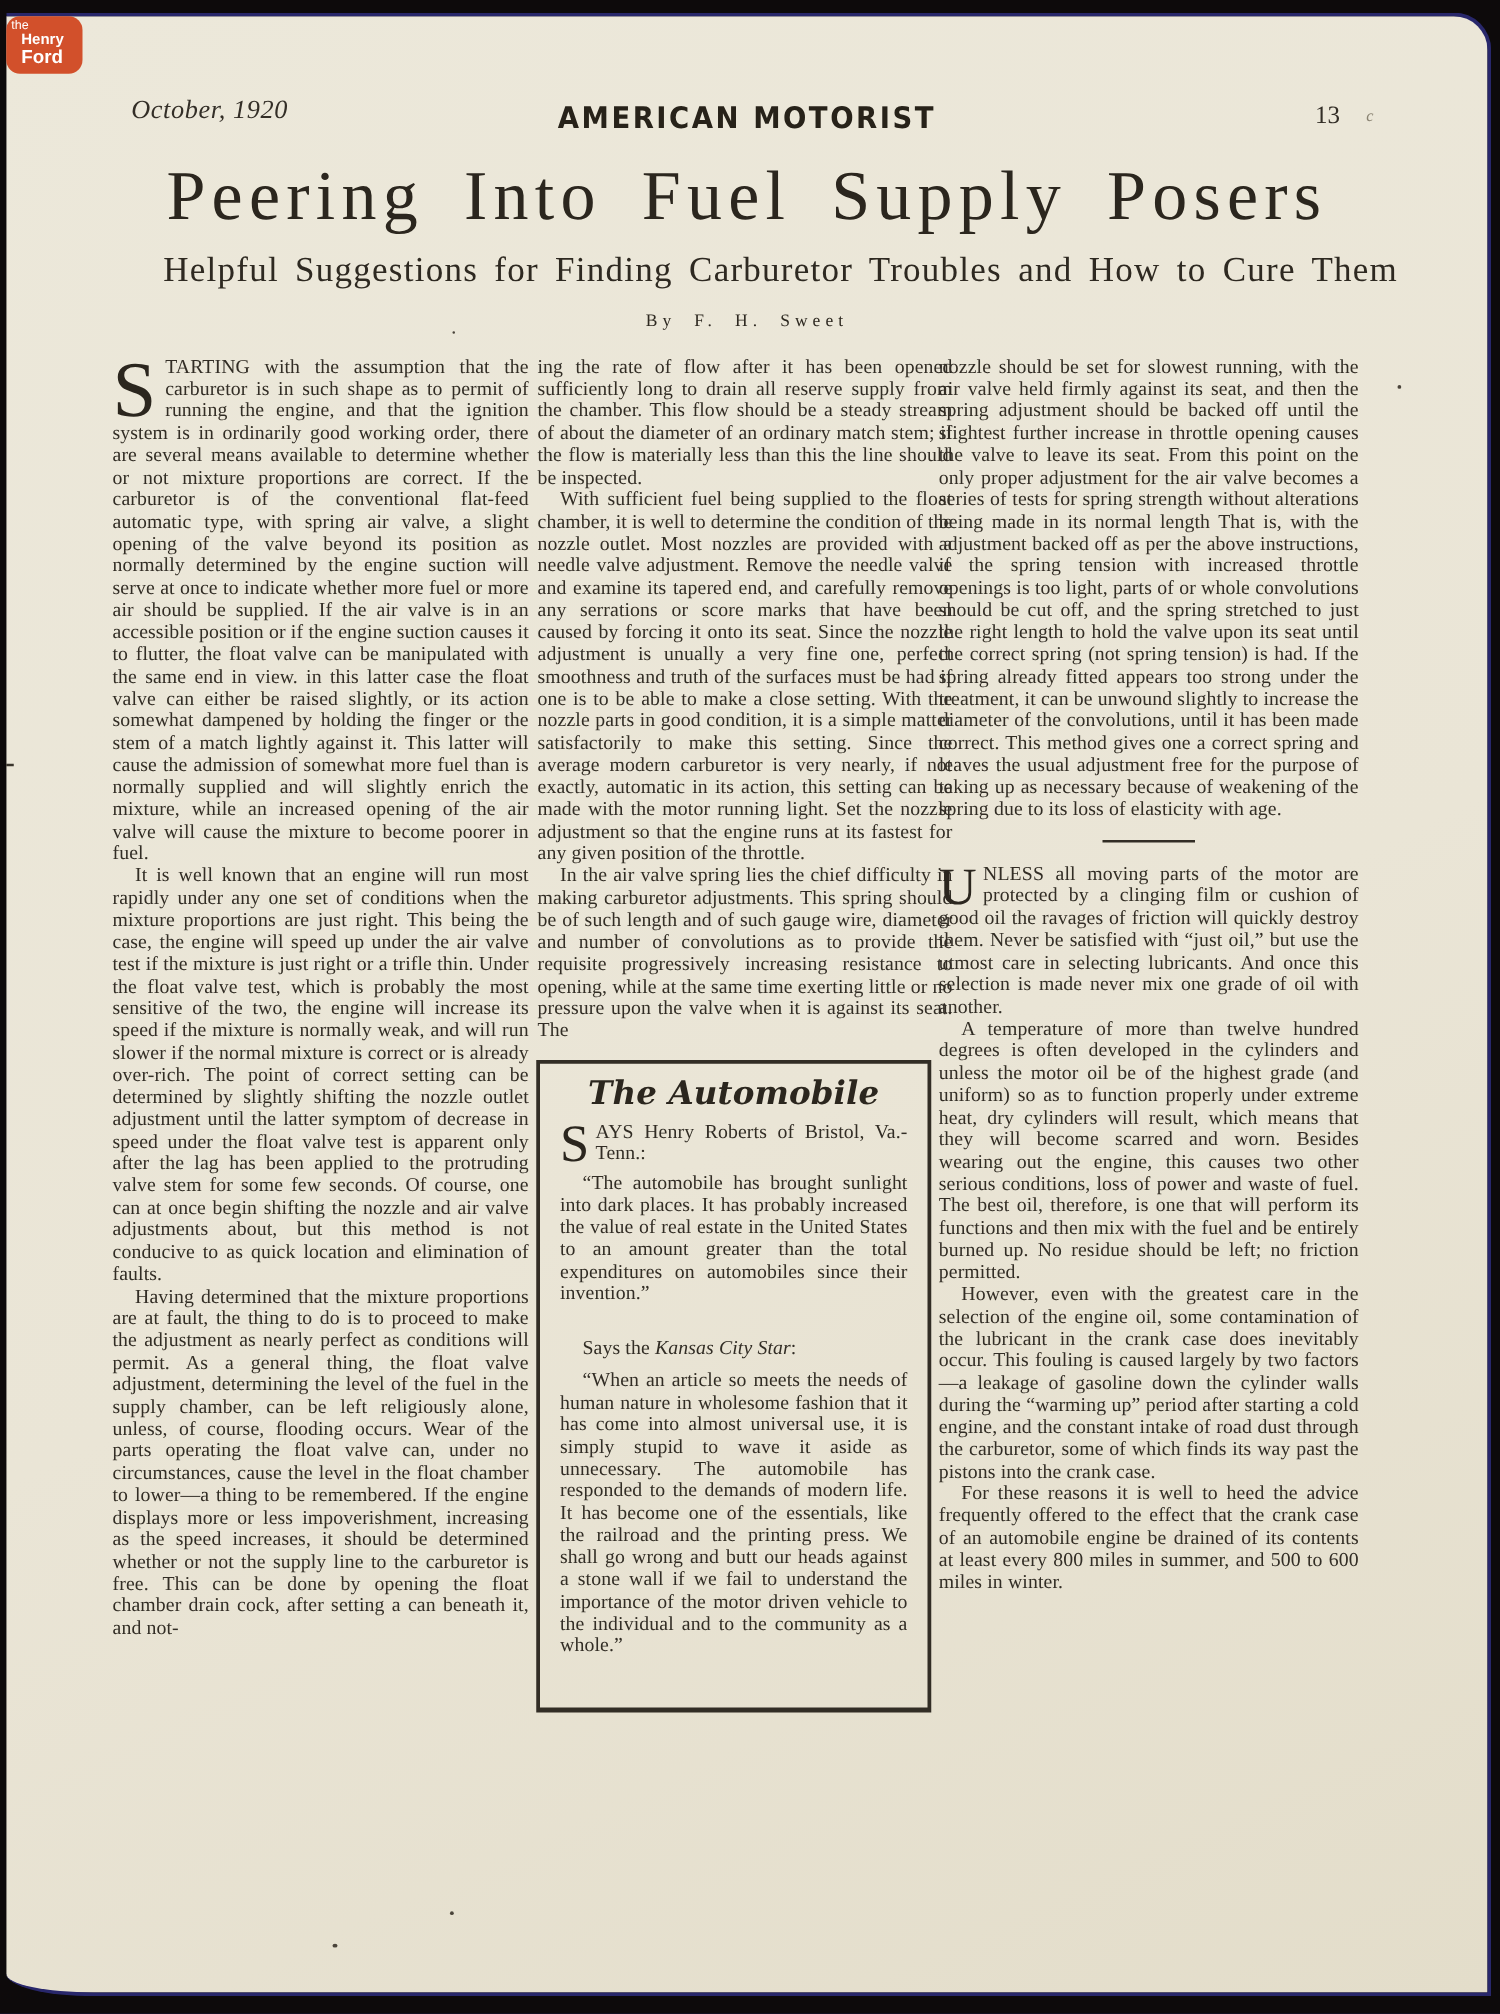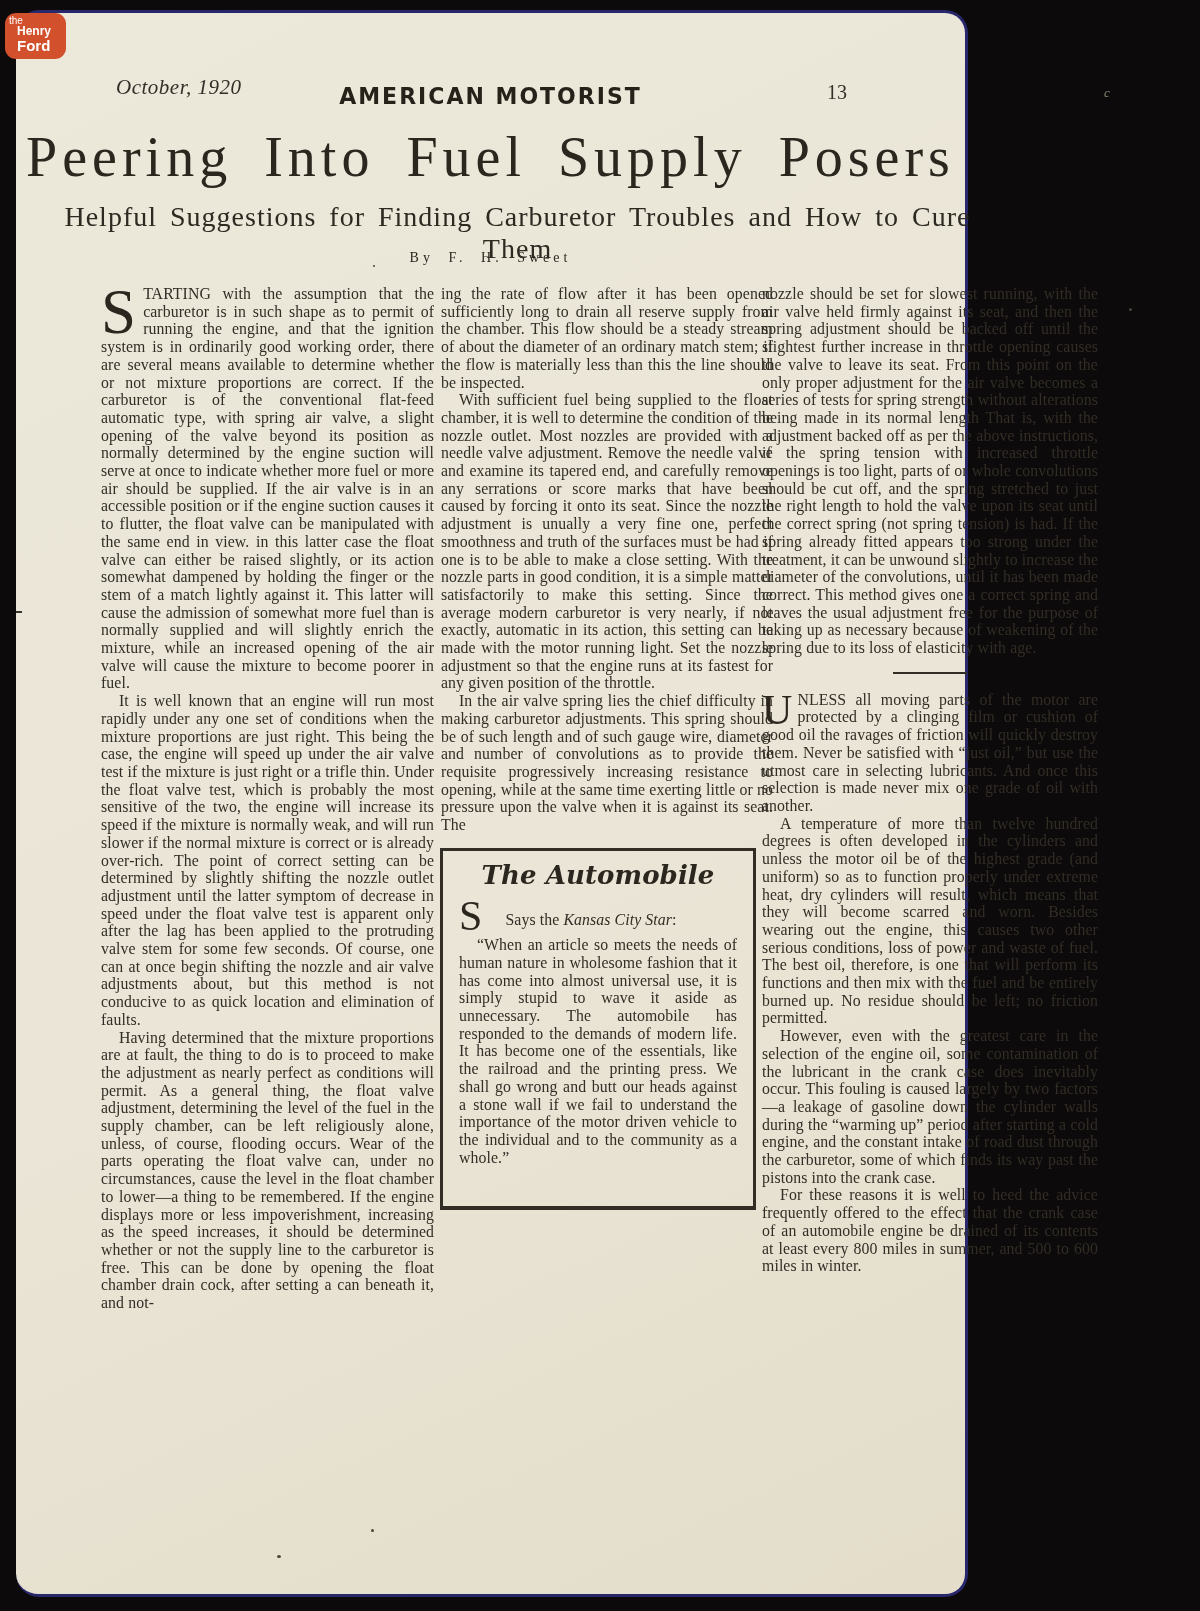--- a/index.html
+++ b/index.html
@@ -4,30 +4,29 @@
 <style>
   html,body{margin:0;padding:0;}
   body{
     width:1200px;height:1611px;
     background:#0d0a0b;
     position:relative;
     font-family:"Liberation Serif","DejaVu Serif",serif;
     overflow:hidden;
   }
   .page{
-    position:absolute;left:16px;top:10px;
-    width:952px;height:1587px;
+    position:absolute;left:5px;top:10px;
+    width:1188px;height:1587px;
     box-sizing:border-box;
     background:linear-gradient(155deg,#ece8da 0%,#eae5d6 55%,#e3ddca 100%);
     border-top:3px solid #28276b;
     border-right:3px solid #28276b;
     border-bottom:3px solid #28276b;
     border-top-right-radius:30px;
     border-bottom-left-radius:70px 18px;
-    border-radius:23px;
   }
   
   .logo{
     position:absolute;left:5px;top:13px;width:61px;height:46px;
     background:#d2502b;color:#ffffff;
     font-family:"Liberation Sans","DejaVu Sans",sans-serif;
     z-index:5;
     border-radius:11px;
   }
   .logo .l1{position:absolute;left:4px;top:2px;font-size:10px;font-weight:normal;}
@@ -144,21 +143,22 @@
     <p class="para indent">Having determined that the mixture proportions are at fault, the thing to do is to proceed to make the adjustment as nearly perfect as conditions will permit.  As a general thing, the float valve adjustment, determining the level of the fuel in the supply chamber, can be left religiously alone, unless, of course, flooding occurs.  Wear of the parts operating the float valve can, under no circumstances, cause the level in the float chamber to lower—a thing to be remembered.  If the engine displays more or less impoverishment, increasing as the speed increases, it should be determined whether or not the supply line to the carburetor is free.  This can be done by opening the float chamber drain cock, after setting a can beneath it, and not-</p>
   </div>
 
   <div id="col2" class="col">
     <p class="para">ing the rate of flow after it has been opened sufficiently long to drain all reserve supply from the chamber.  This flow should be a steady stream of about the diameter of an ordinary match stem; if the flow is materially less than this the line should be inspected.</p>
     <p class="para indent">With sufficient fuel being supplied to the float chamber, it is well to determine the condition of the nozzle outlet.  Most nozzles are provided with a needle valve adjustment.  Remove the needle valve and examine its tapered end, and carefully remove any serrations or score marks that have been caused by forcing it onto its seat.  Since the nozzle adjustment is unually a very fine one, perfect smoothness and truth of the surfaces must be had if one is to be able to make a close setting.  With the nozzle parts in good condition, it is a simple matter satisfactorily to make this setting.  Since the average modern carburetor is very nearly, if not exactly, automatic in its action, this setting can be made with the motor running light.  Set the nozzle adjustment so that the engine runs at its fastest for any given position of the throttle.</p>
     <p class="para indent">In the air valve spring lies the chief difficulty in making carburetor adjustments.  This spring should be of such length and of such gauge wire, diameter and number of convolutions as to provide the requisite progressively increasing resistance to opening, while at the same time exerting little or no pressure upon the valve when it is against its seat.  The</p>
 
     <div class="inset">
       <div class="inset-title">The Automobile</div>
-      <p class="para"><span class="dropcap2">S</span></p>
+      <p class="para"><span class="dropcap2">S</span><span>AYS Henry Roberts of Bristol, Va.-Tenn.:</span></p>
+      <p class="para indent">“The automobile has brought sunlight into dark places.  It has probably increased the value of real estate in the United States to an amount greater than the total expenditures on automobiles since their invention.”</p>
       <p class="para indent says-line"><span>Says the </span><span class="ital">Kansas City Star</span><span>:</span></p>
       <p class="para indent">“When an article so meets the needs of human nature in wholesome fashion that it has come into almost universal use, it is simply stupid to wave it aside as unnecessary.  The automobile has responded to the demands of modern life.  It has become one of the essentials, like the railroad and the printing press.  We shall go wrong and butt our heads against a stone wall if we fail to understand the importance of the motor driven vehicle to the individual and to the community as a whole.”</p>
     </div>
   </div>
 
   <div id="col3" class="col">
     <p class="para">nozzle should be set for slowest running, with the air valve held firmly against its seat, and then the spring adjustment should be backed off until the slightest further increase in throttle opening causes the valve to leave its seat.  From this point on the only proper adjustment for the air valve becomes a series of tests for spring strength without alterations being made in its normal length  That is, with the adjustment backed off as per the above instructions, if the spring tension with increased throttle openings is too light, parts of or whole convolutions should be cut off, and the spring stretched to just the right length to hold the valve upon its seat until the correct spring (not spring tension) is had.  If the spring already fitted appears too strong under the treatment, it can be unwound slightly to increase the diameter of the convolutions, until it has been made correct.  This method gives one a correct spring and leaves the usual adjustment free for the purpose of taking up as necessary because of weakening of the spring due to its loss of elasticity with age.</p>
     <hr class="rule">
     <p class="para"><span class="dropcap2">U</span><span>NLESS all moving parts of the motor are protected by a clinging film or cushion of good oil the ravages of friction will quickly destroy them.  Never be satisfied with “just oil,” but use the utmost care in selecting lubricants.  And once this selection is made never mix one grade of oil with another.</span></p>
     <p class="para indent">A temperature of more than twelve hundred degrees is often developed in the cylinders and unless the motor oil be of the highest grade (and uniform) so as to function properly under extreme heat, dry cylinders will result, which means that they will become scarred and worn.  Besides wearing out the engine, this causes two other serious conditions, loss of power and waste of fuel.  The best oil, therefore, is one that will perform its functions and then mix with the fuel and be entirely burned up.  No residue should be left; no friction permitted.</p>

